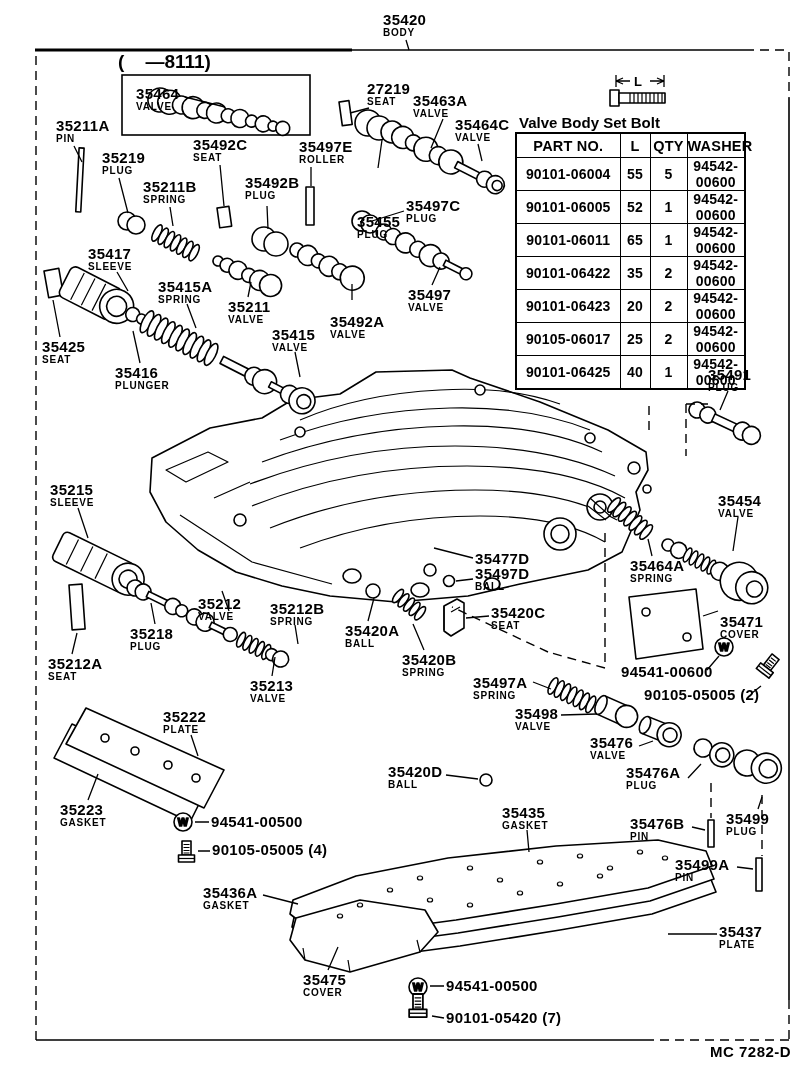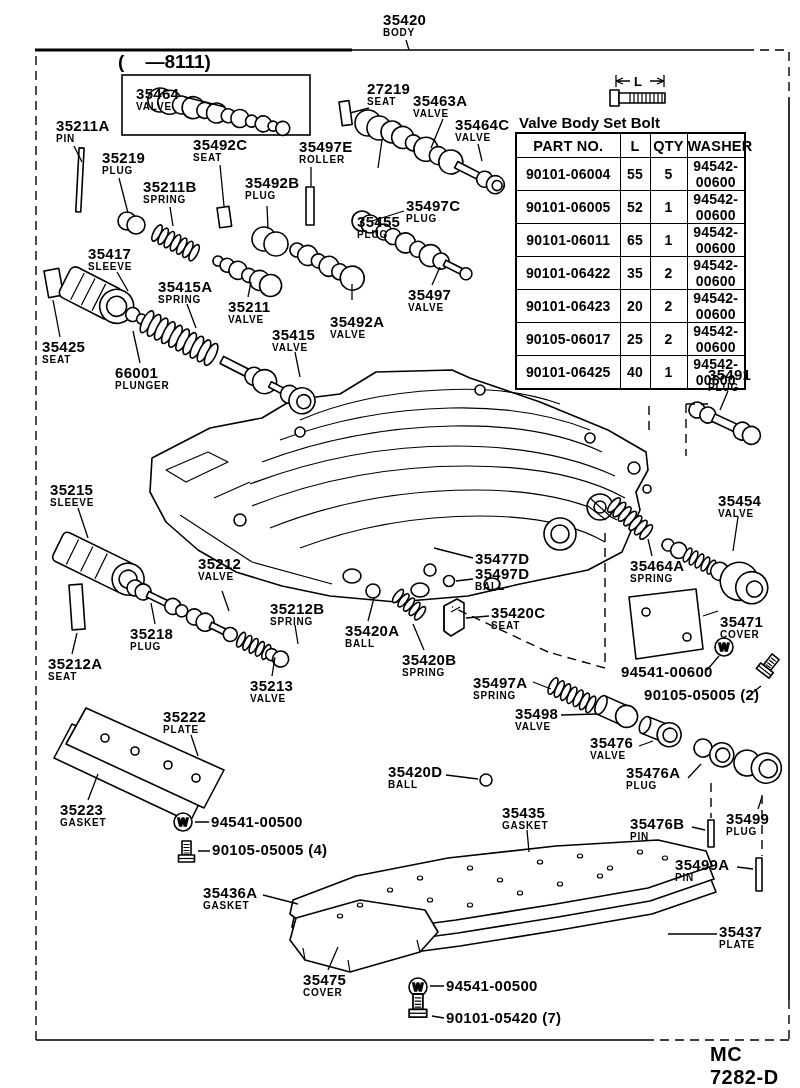--- a/index.html
+++ b/index.html
@@ -11,21 +11,21 @@
   .l{fill:none;stroke:#000;stroke-width:1.3;}
   .d{fill:none;stroke:#000;stroke-width:1.4;stroke-dasharray:9 6;}
   .solid{fill:none;stroke:#000;stroke-width:1.6;}
   .thick{fill:none;stroke:#000;stroke-width:3.2;}
   .part-label{position:absolute;line-height:1;white-space:nowrap;}
   .part-label .code{display:block;font-weight:bold;font-size:15px;letter-spacing:.3px;}
   .part-label .desc{display:block;font-weight:bold;font-size:10px;letter-spacing:.8px;margin-top:1px;}
   #page-title{position:absolute;left:35px;top:24px;font-weight:bold;font-size:17.5px;letter-spacing:.2px;}
   #range-note{position:absolute;left:118px;top:51px;font-weight:bold;font-size:19px;white-space:pre;}
   #table-caption{position:absolute;left:519px;top:114px;font-weight:bold;font-size:15px;}
-  #footer-code{position:absolute;left:710px;top:1043px;font-weight:bold;font-size:20px;letter-spacing:.5px;}
+  #footer-code{position:absolute;left:710px;top:1043px;font-weight:bold;font-size:15px;letter-spacing:.5px;}
   #bolt-table{position:absolute;left:515px;top:132px;width:231px;}
   #bolt-table table{border-collapse:collapse;width:100%;table-layout:fixed;border:2.5px solid #000;}
   #bolt-table th,#bolt-table td{border:1.8px solid #000;text-align:center;padding:0;height:23px;
         font-weight:bold;font-size:14px;letter-spacing:.2px;}
   #bolt-table th{font-size:14.5px;}
   svg text{font-family:"Liberation Sans",sans-serif;font-weight:bold;}
 </style>
 </head>
 <body>
 
@@ -531,21 +531,21 @@
       </div>
       <div class="part-label" style="left: 408px; top: 287px;">
         <span class="code">35497</span>
         <span class="desc">VALVE</span>
       </div>
       <div class="part-label" style="left: 42px; top: 339px;">
         <span class="code">35425</span>
         <span class="desc">SEAT</span>
       </div>
       <div class="part-label" style="left: 115px; top: 365px;">
-        <span class="code">66001</span>
+        <span class="code">35416</span>
         <span class="desc">PLUNGER</span>
       </div>
       <div class="part-label" style="left: 272px; top: 327px;">
         <span class="code">35415</span>
         <span class="desc">VALVE</span>
       </div>
       <div class="part-label" style="left: 708px; top: 367px;">
         <span class="code">35491</span>
         <span class="desc">PLUG</span>
       </div>
@@ -554,21 +554,21 @@
         <span class="desc">SLEEVE</span>
       </div>
       <div class="part-label" style="left: 718px; top: 493px;">
         <span class="code">35454</span>
         <span class="desc">VALVE</span>
       </div>
       <div class="part-label" style="left: 630px; top: 558px;">
         <span class="code">35464A</span>
         <span class="desc">SPRING</span>
       </div>
-      <div class="part-label" style="left: 198px; top: 556px;">
+      <div class="part-label" style="left: 198px; top: 596px;">
         <span class="code">35212</span>
         <span class="desc">VALVE</span>
       </div>
       <div class="part-label" style="left: 475px; top: 551px;">
         <span class="code">35477D</span>
       </div>
       <div class="part-label" style="left: 475px; top: 566px;">
         <span class="code">35497D</span>
         <span class="desc">BALL</span>
       </div>

